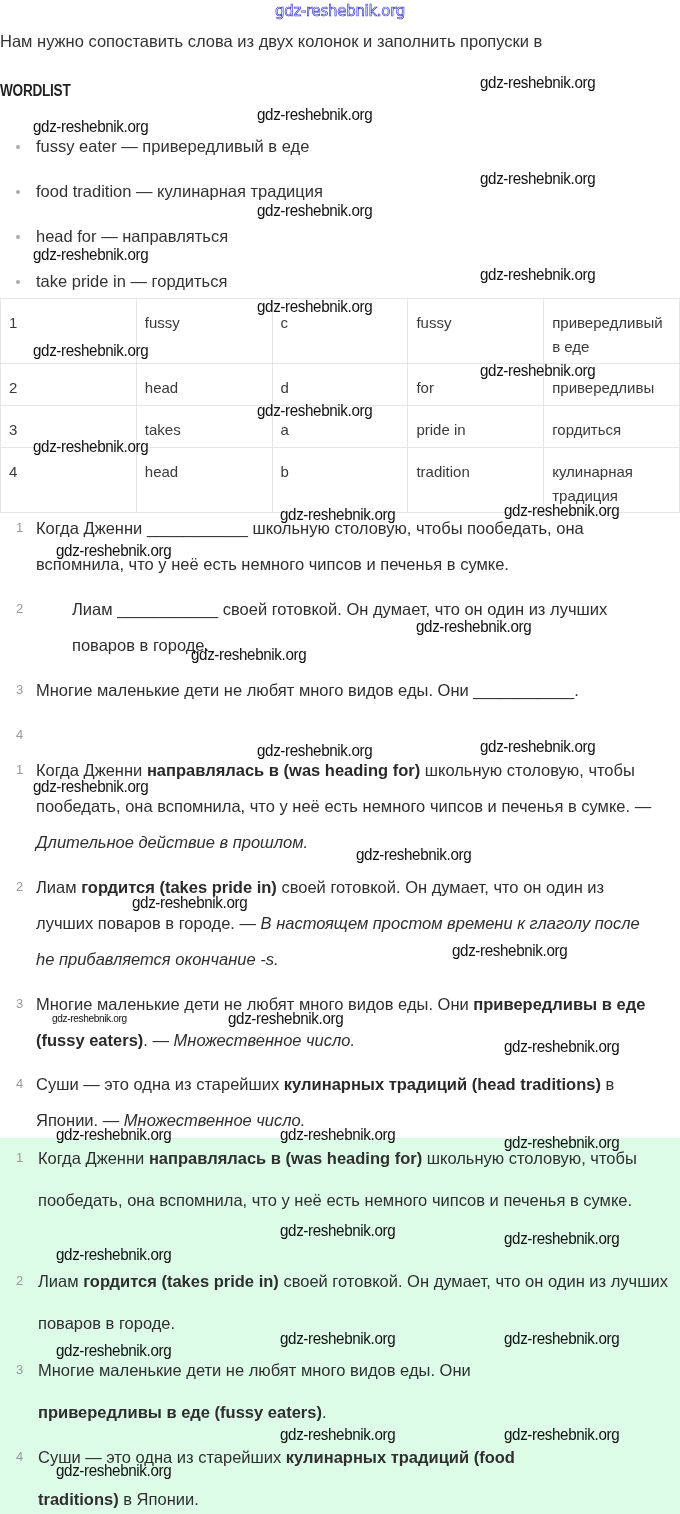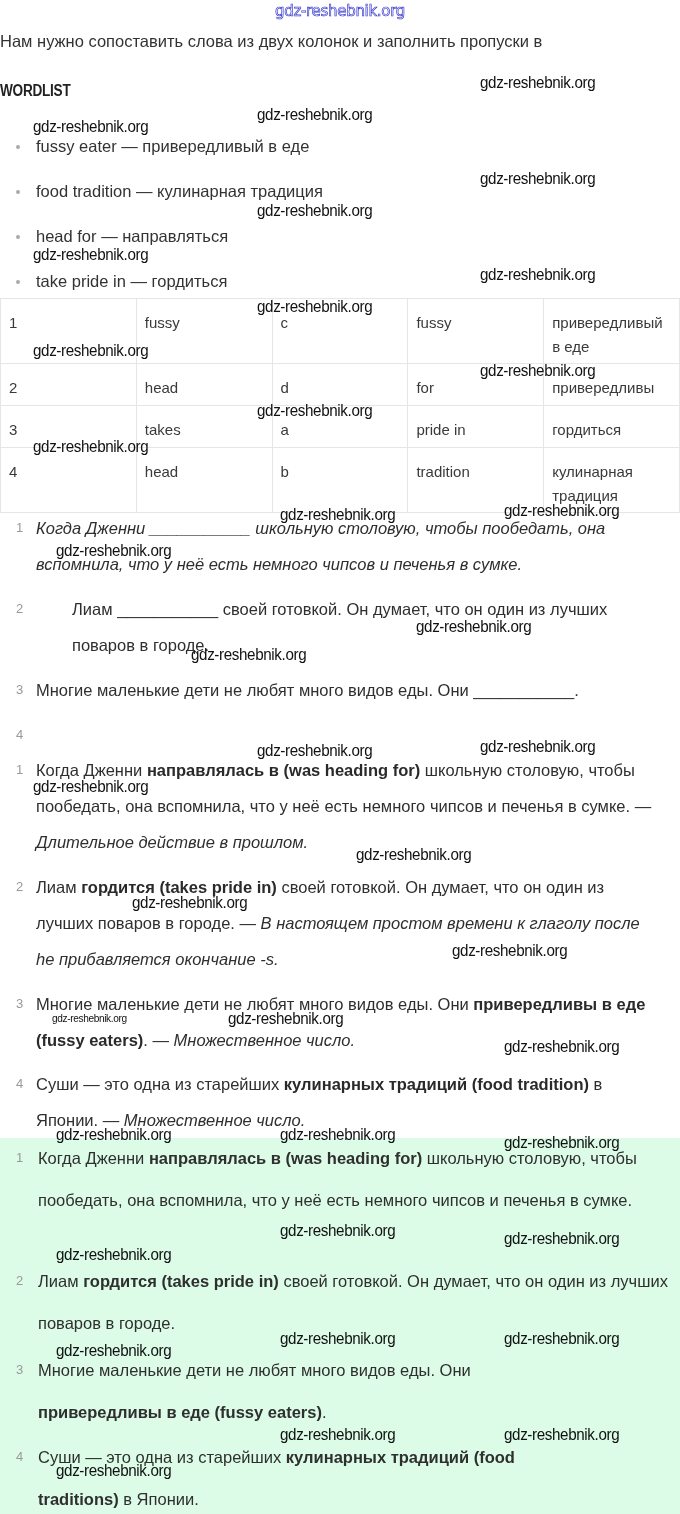--- a/index.html
+++ b/index.html
@@ -95,21 +95,21 @@
     <td>head</td>
     <td>b</td>
     <td>tradition</td>
     <td>кулинарная традиция</td>
   </tr>
 </tbody>
   </table>
 
 <div class="abs q" style="top:510px; height:80px;">
   <span class="num">1</span>
-  <div class="body" style="right:50px;font-style:italic;"><span>Когда Дженни </span><span>___________</span><span> школьную столовую, чтобы пообедать, она вспомнила, что у неё есть немного чипсов и печенья в сумке.</span></div>
+  <div class="body" style="right:50px;"><span>Когда Дженни </span><span>___________</span><span> школьную столовую, чтобы пообедать, она вспомнила, что у неё есть немного чипсов и печенья в сумке.</span></div>
 </div>
 <div class="abs q" style="top:591px; height:80px;">
   <span class="num">2</span>
   <div class="body" style="right:48px;margin-left:36px;"><span>Лиам </span><span>___________</span><span> своей готовкой. Он думает, что он один из лучших поваров в городе.</span></div>
 </div>
 <div class="abs q" style="top:672px; height:40px;">
   <span class="num">3</span>
   <div class="body"><span>Многие маленькие дети не любят много видов еды. Они </span><span>___________</span><span>.</span></div>
 </div>
 <div class="abs q" style="top:717px; height:40px;">
@@ -123,21 +123,21 @@
 <div class="abs q" style="top:869px; height:110px;">
   <span class="num">2</span>
   <div class="body" style="right:15px;"><span>Лиам </span><b>гордится</b> <b>(takes pride in)</b><span> своей готовкой. Он думает, что он один из лучших поваров в городе. — </span><i>В настоящем простом времени к глаголу после he прибавляется окончание -s.</i></div>
 </div>
 <div class="abs q" style="top:986px; height:75px;">
   <span class="num">3</span>
   <div class="body"><span>Многие маленькие дети не любят много видов еды. Они </span><b>привередливы в еде</b> <b>(fussy eaters)</b><span>. — </span><i>Множественное число.</i></div>
 </div>
 <div class="abs q" style="top:1066px; height:75px;">
   <span class="num">4</span>
-  <div class="body" style="right:15px;"><span>Суши — это одна из старейших </span><b>кулинарных традиций</b> <b>(food tradition)</b><span> в Японии. — </span><i>Множественное число.</i></div>
+  <div class="body" style="right:15px;"><span>Суши — это одна из старейших </span><b>кулинарных традиций</b> <b>(head traditions)</b><span> в Японии. — </span><i>Множественное число.</i></div>
 </div>
 
 <div class="abs green"></div>
 
 <div class="abs g" style="top:1137px; height:126px;">
   <span class="num">1</span>
   <div class="body"><span>Когда Дженни </span><b>направлялась в (was heading for)</b><span> школьную столовую, чтобы пообедать, она вспомнила, что у неё есть немного чипсов и печенья в сумке.</span></div>
 </div>
 <div class="abs g" style="top:1260px; height:84px;">
   <span class="num">2</span>

